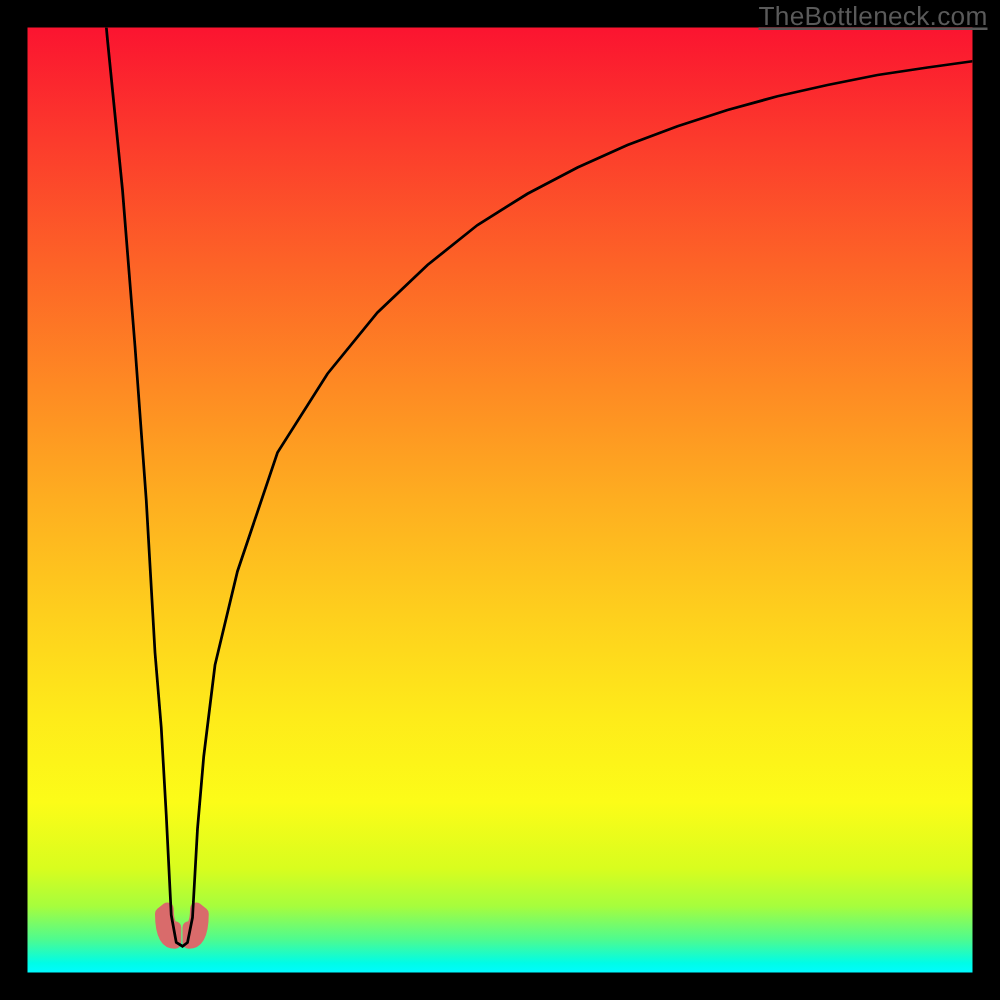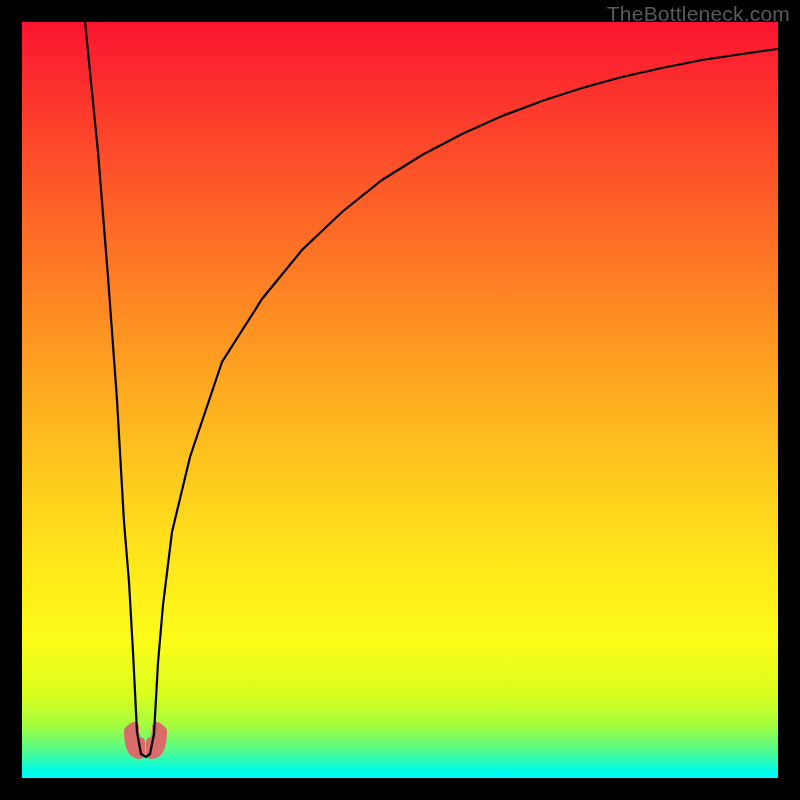--- a/index.html
+++ b/index.html
@@ -48,20 +48,21 @@
   }
   .watermark {
     position: absolute;
     top: 2px;
     right: 10px;
     color: #5a5a5a;
     font-size: 21px;
     font-weight: 500;
     letter-spacing: 0.2px;
     user-select: none;
+    text-decoration: underline;
   }
 </style>
 </head>
 <body>
 
 <div class="frame">
   <div class="plot">
     <svg class="curve" viewBox="0 0 756 756" preserveAspectRatio="none">
       <g>
         <path d="M 107 709  Q 107 732 118 732  L 118 720 Q 112 720 112 705 Z" fill="#d96b6b" stroke="#d96b6b" stroke-width="10" stroke-linecap="round" stroke-linejoin="round"></path>

